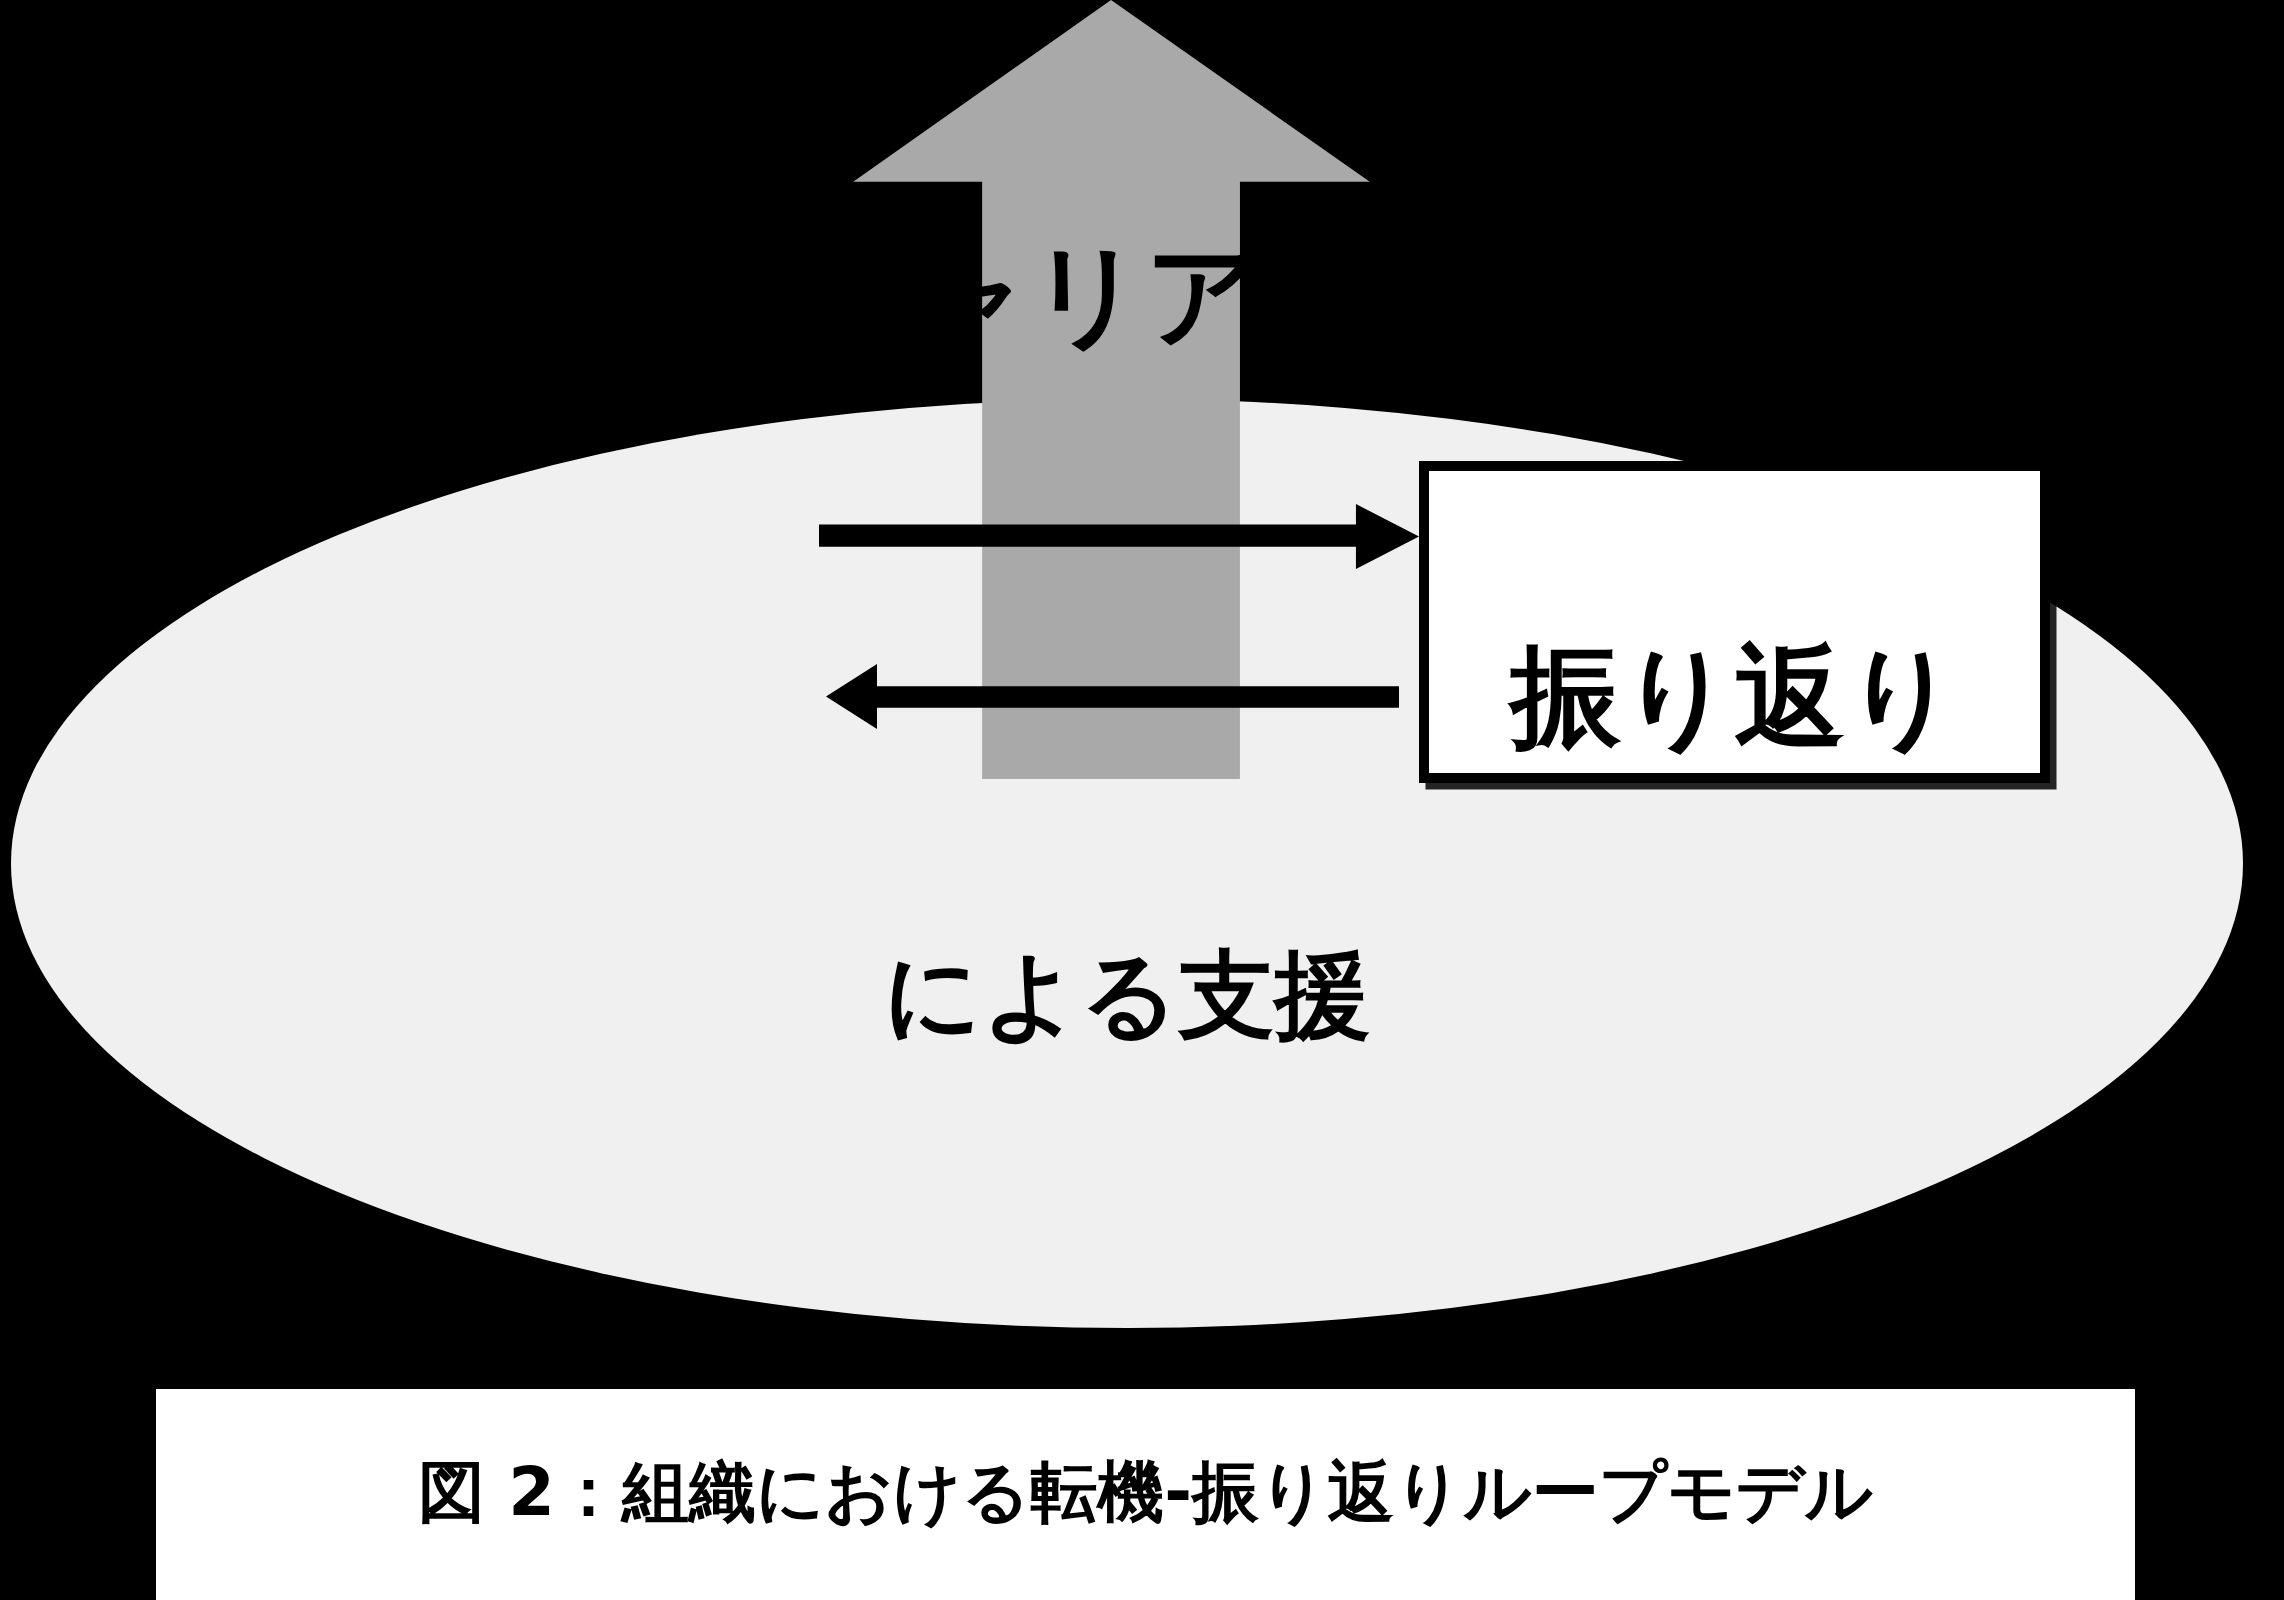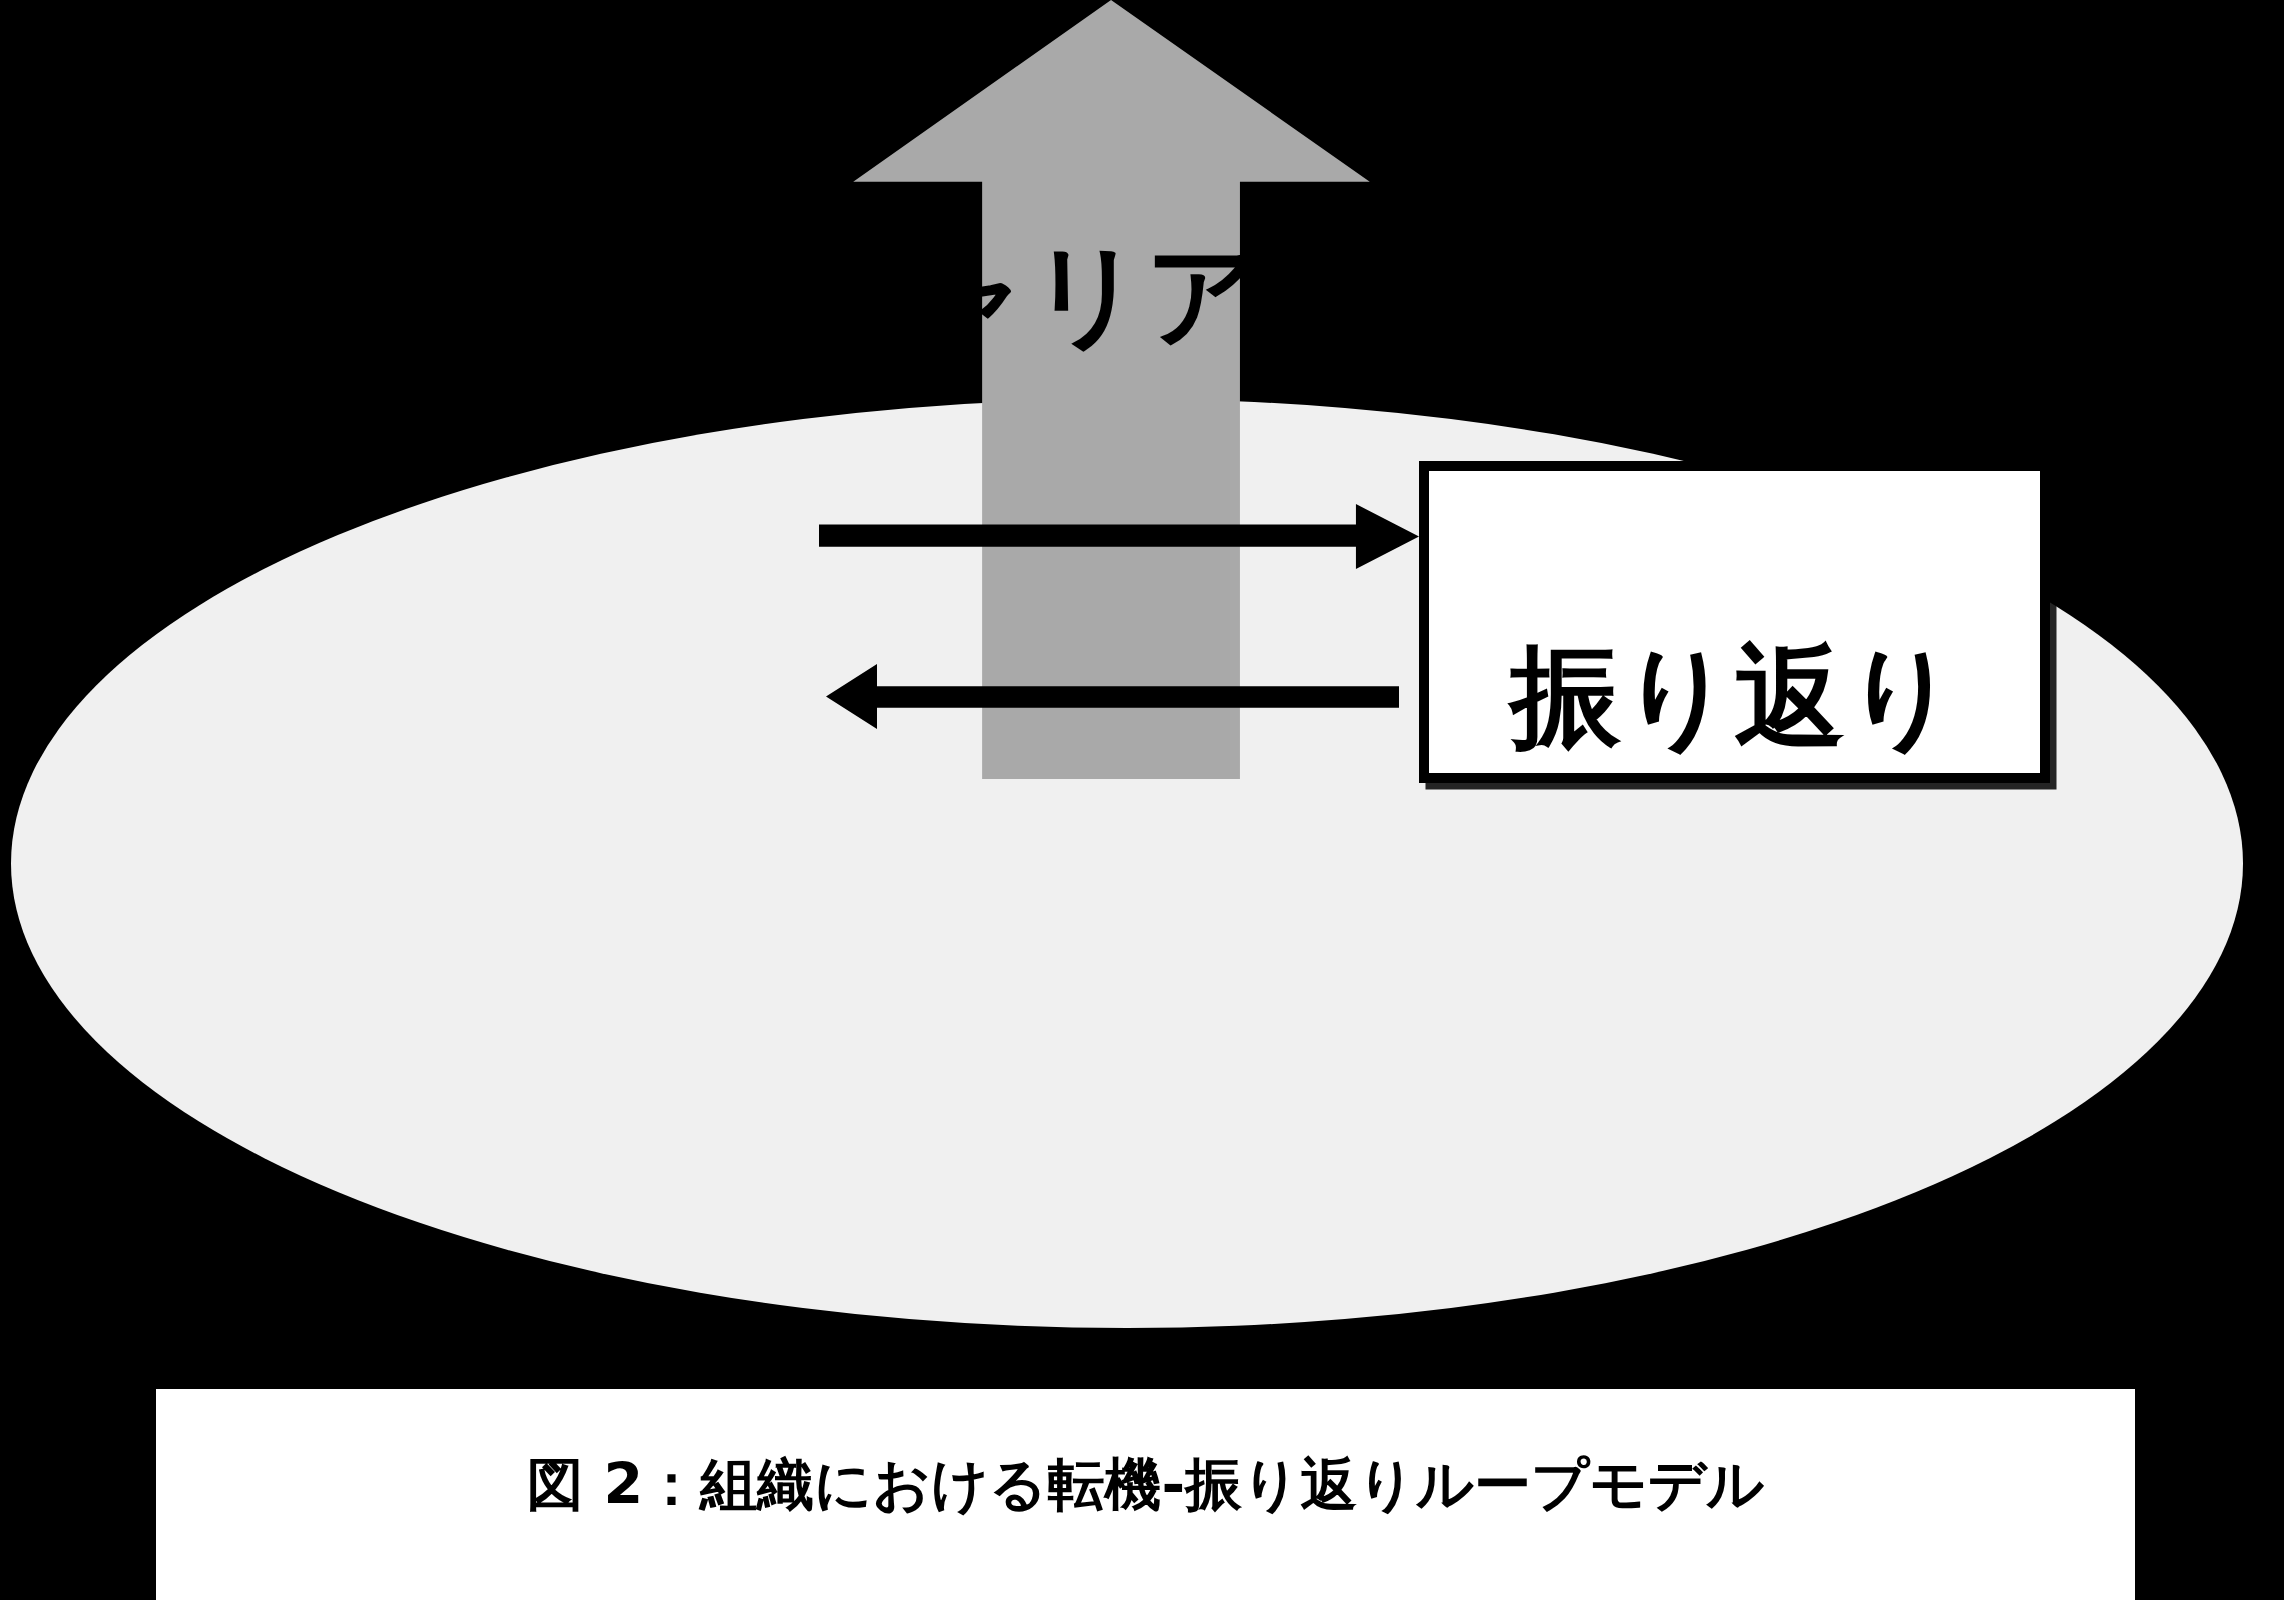--- a/index.html
+++ b/index.html
@@ -94,21 +94,21 @@
     top: 1389px;
     width: 1979px;
     height: 223px;
     background: #ffffff;
     display: flex;
     align-items: flex-start;
     justify-content: center;
   }
   .caption-text {
     margin-top: 58px;
-    font-size: 57px;
+    font-size: 67px;
     font-weight: bold;
     white-space: nowrap;
   }
 </style>
 </head>
 <body>
 
 <div class="canvas">
 
   <div class="support-ellipse"></div>
@@ -126,20 +126,21 @@
 
   <svg class="conn-arrow" style="left:819px; top:504px;" width="600" height="65" viewBox="0 0 647 70">
     <polygon points="0,22 579,22 579,0 647,35 579,70 579,46 0,46" fill="var(--connector-fill, #000000)"></polygon>
   </svg>
 
   <svg class="conn-arrow" style="left:826px; top:664px;" width="573" height="65" viewBox="0 0 618 70">
     <polygon points="0,35 55,0 55,24 618,24 618,47 55,47 55,70" fill="var(--connector-fill, #000000)"></polygon>
   </svg>
 
   <div class="support-text">
+    <div>による支援</div>
   </div>
 
   <div class="caption-box">
     <div class="caption-text">図 2：組織における転機-振り返りループモデル</div>
   </div>
 
 </div>
 
 
 </body></html>

